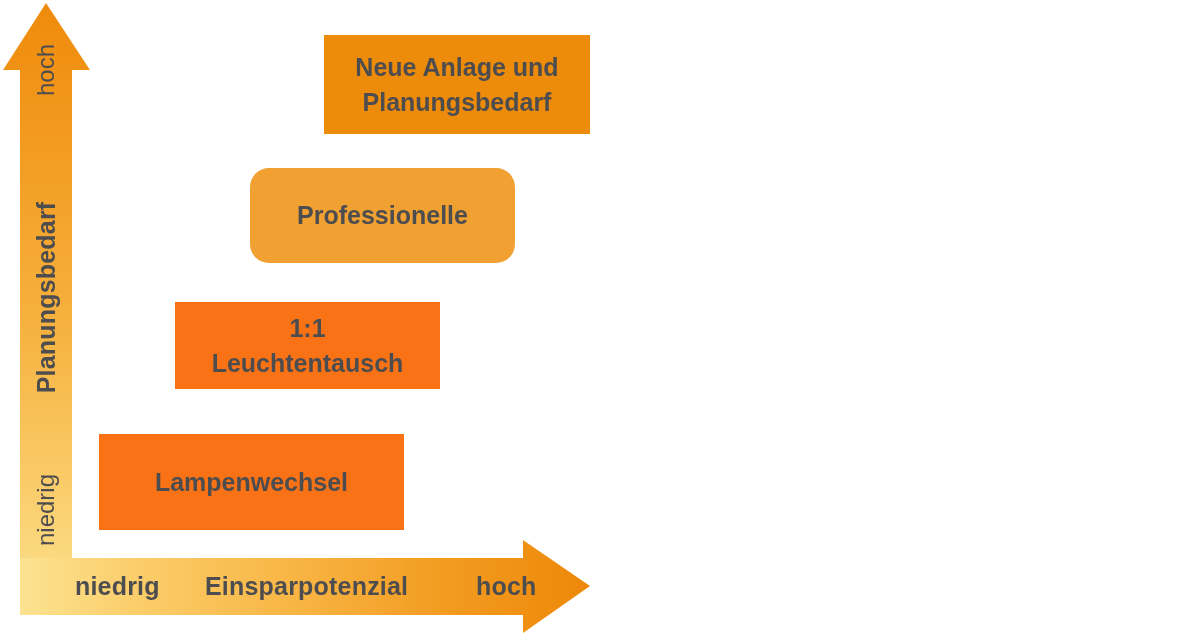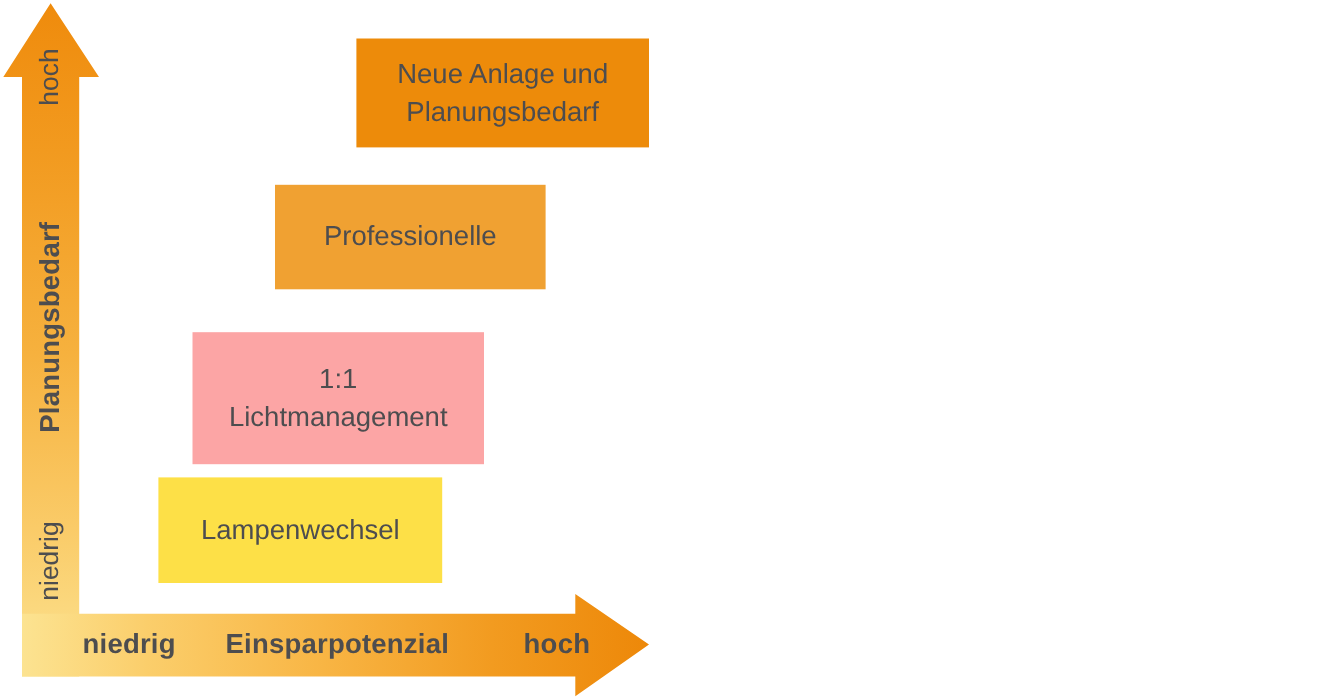--- a/index.html
+++ b/index.html
@@ -65,21 +65,21 @@
   
   .stage-box {
     position: absolute;
     display: flex;
     align-items: center;
     justify-content: center;
     text-align: center;
     color: #4d4d4f;
     font-size: 25px;
     line-height: 1.38;
-    font-weight: normal;
+    font-weight: bold;
     box-sizing: border-box;
     padding: 0 8px;
   }
   .stage-box .stage-text {
     display: block;
   }
 </style>
 </head>
 <body>
 
@@ -115,34 +115,34 @@
   <div class="axis-label v-label" id="y-axis-title" style="left:-50px; top:285px; width:192px; text-align:center; transform:rotate(-90deg);">Planungsbedarf</div>
 
   <div class="axis-label v-label" id="y-tick-niedrig" style="left:4px; top:498px; width:84px; text-align:center; transform:rotate(-90deg);">niedrig</div>
 
   <div class="axis-label" id="x-tick-niedrig" style="left:75px; top:574px;">niedrig</div>
 
   <div class="axis-label" id="x-axis-title" style="left:205px; top:574px;text-align:center;">Einsparpotenzial</div>
 
   <div class="axis-label" id="x-tick-hoch" style="left:476px; top:574px;">hoch</div>
 
-  <div class="stage-box" id="box-lampenwechsel" style="left: 99px; top: 434px; width: 258px; height: 96px; background-color: #fde047; margin-left: 45px;">
+  <div class="stage-box" id="box-lampenwechsel" style="left: 99px; top: 434px; width: 305px; height: 96px; background-color: #f97316;">
     <div>
       <span class="stage-text">Lampenwechsel</span>
     </div>
   </div>
 
-  <div class="stage-box" id="box-leuchtentausch" style="left: 175px; top: 302px; width: 265px; height: 120px; background-color: #fca5a5;">
+  <div class="stage-box" id="box-leuchtentausch" style="left: 175px; top: 302px; width: 265px; height: 87px; background-color: #f97316;">
     <div>
       <span class="stage-text">1:1</span>
-      <span class="stage-text">Lichtmanagement</span>
+      <span class="stage-text">Leuchtentausch</span>
     </div>
   </div>
 
-  <div class="stage-box" id="box-lichtplanung" style="left: 250px; top: 168px; width: 246px; height: 95px; background-color: rgb(240, 161, 50);">
+  <div class="stage-box" id="box-lichtplanung" style="left: 250px; top: 168px; width: 265px; height: 95px; background-color: rgb(240, 161, 50); border-radius: 19px;">
     <div>
       <span class="stage-text">Professionelle</span>
     </div>
   </div>
 
   <div class="stage-box" id="box-neue-anlage" style="left: 324px; top: 35px; width: 266px; height: 99px; background-color: rgb(237, 139, 10);">
     <div>
       <span class="stage-text">Neue Anlage und</span>
       <span class="stage-text">Planungsbedarf</span>
     </div>

